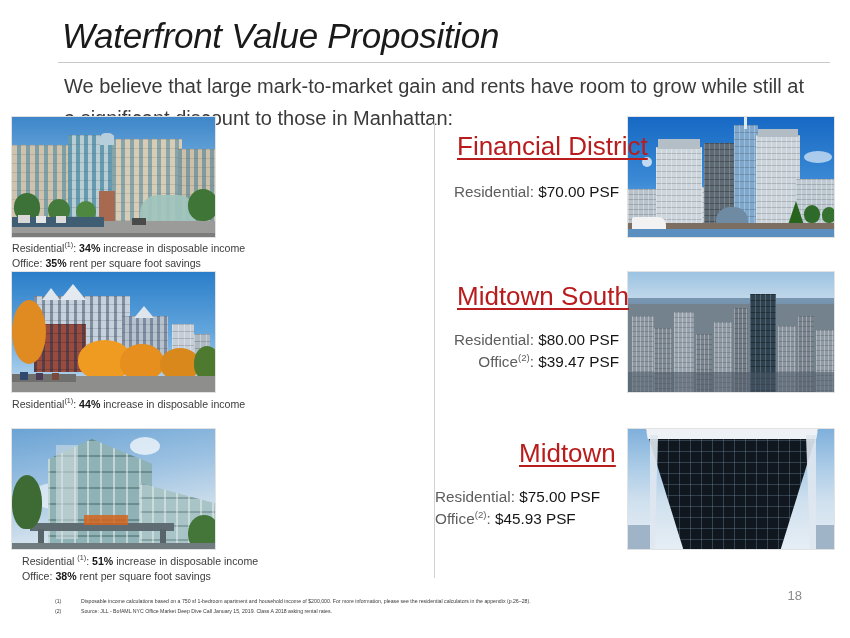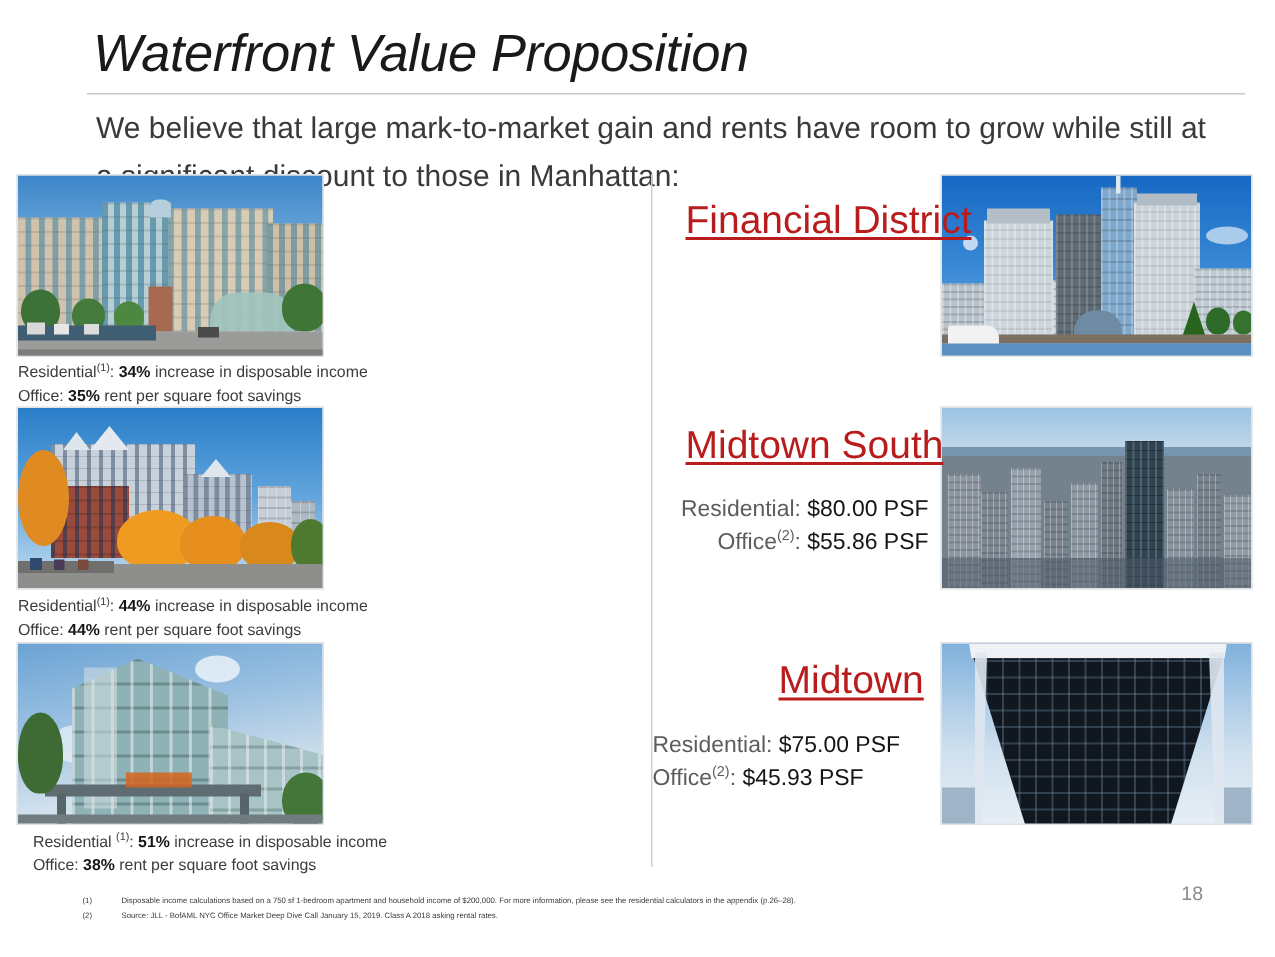--- a/index.html
+++ b/index.html
@@ -212,20 +212,24 @@
       <div class="tree" style="left:176px;top:88px;width:16px;height:18px;background:#2e6b2a;"></div>
       <div class="tree" style="left:194px;top:90px;width:14px;height:16px;background:#35712f;"></div>
       <div class="bld" style="left:0;top:106px;width:208px;height:6px;background:#7c6f61;"></div>
       <div class="bld" style="left:0;top:112px;width:208px;height:10px;background:#5b8fc0;"></div>
       <div class="bld" style="left:4px;top:100px;width:34px;height:12px;background:#f2f2f2;border-radius:2px 8px 0 0;"></div>
     </div>
 
     <div class="heading" style="left:435px;top:131px;padding-left:22px;">Financial District</div>
 
     <div class="prices" style="left:435px;top:181px;width:184px;text-align:right;">
+      <div>
+        <span class="lbl">Residential:</span>
+        <span class="amt">$70.00 PSF</span>
+      </div>
     </div>
   </div>
 
   <div class="block" style="left:0;top:0;">
     <div class="photo" style="left:11px;top:271px;width:205px;height:122px;">
       <div class="sky" style="background:linear-gradient(180deg,#2a7ec9 0%,#63a6dd 50%,#a8cdea 85%,#cfe2f2 100%);"></div>
       <div class="bld" style="left:22px;top:24px;width:96px;height:72px;background:#c8d2dc;">
           <div class="win-grid" style="background-size:8px 8px;background-image:linear-gradient(to right,rgba(40,60,90,0.45) 3px,transparent 3px),linear-gradient(to bottom,rgba(0,0,0,0.14) 1px,transparent 1px);"></div>
         </div>
       <div class="bld" style="left:22px;top:52px;width:52px;height:48px;background:#9a4b3c;">
@@ -250,21 +254,20 @@
       <div class="tree" style="left:182px;top:74px;width:26px;height:34px;background:#4e7a2f;"></div>
       <div class="bld" style="left:0;top:104px;width:205px;height:18px;background:#8e8e8c;"></div>
       <div class="bld" style="left:0;top:102px;width:64px;height:8px;background:#6f6f6e;"></div>
       <div class="bld" style="left:8px;top:100px;width:8px;height:8px;background:#2f4a6e;"></div>
       <div class="bld" style="left:24px;top:101px;width:7px;height:7px;background:#4a3b56;"></div>
       <div class="bld" style="left:40px;top:101px;width:7px;height:7px;background:#7a4b3c;"></div>
     </div>
 
     <div class="stats" style="left:12px;top:396px;">
       <div><span>Residential</span><span class="sup">(1)</span><span>: </span><b>44%</b><span> increase in disposable income</span></div>
-      <div><span>Office: </span><b>44%</b><span> rent per square foot savings</span></div>
     </div>
   </div>
 
   <div class="block" style="left:0;top:0;">
     <div class="photo" style="left:627px;top:271px;width:208px;height:122px;">
       <div class="sky" style="background:linear-gradient(180deg,#9cc3e2 0%,#c3d9ea 24%,#8fa7b8 36%,#6c7f90 100%);"></div>
       <div class="bld" style="left:0;top:26px;width:208px;height:8px;background:#5f7f9c;opacity:.75;"></div>
       <div class="bld" style="left:0;top:32px;width:208px;height:90px;background:#74828e;"></div>
       <div class="bld" style="left:4px;top:44px;width:22px;height:78px;background:#8d97a1;">
           <div class="win-grid" style="background-size:4px 5px;"></div>
@@ -301,21 +304,21 @@
 
     <div class="heading" style="left:435px;top:281px;padding-left:22px;">Midtown South</div>
 
     <div class="prices" style="left:435px;top:329px;width:184px;text-align:right;">
       <div>
         <span class="lbl">Residential:</span>
         <span class="amt">$80.00 PSF</span>
       </div>
       <div>
         <span class="lbl">Office</span><span class="sup">(2)</span><span class="lbl">:</span>
-        <span class="amt">$55.86 PSF</span>
+        <span class="amt">$39.47 PSF</span>
       </div>
     </div>
   </div>
 
   <div class="block" style="left:0;top:0;">
     <div class="photo" style="left:11px;top:428px;width:205px;height:122px;">
       <div class="sky" style="background:linear-gradient(170deg,#6ba3d4 0%,#9dc2e2 40%,#cfdfec 72%,#e3ecf4 100%);"></div>
       <div class="bld" style="left:118px;top:8px;width:30px;height:18px;background:#ffffff;border-radius:50%;opacity:.7;"></div>
       <div class="bld" style="left:20px;top:54px;width:44px;height:26px;background:#ffffff;border-radius:50%;opacity:.55;"></div>
       <div class="bld" style="left:36px;top:10px;width:104px;height:112px;background:#8fb2b6;clip-path:polygon(42% 0, 100% 22%, 100% 100%, 0 100%, 0 18%);"></div>

